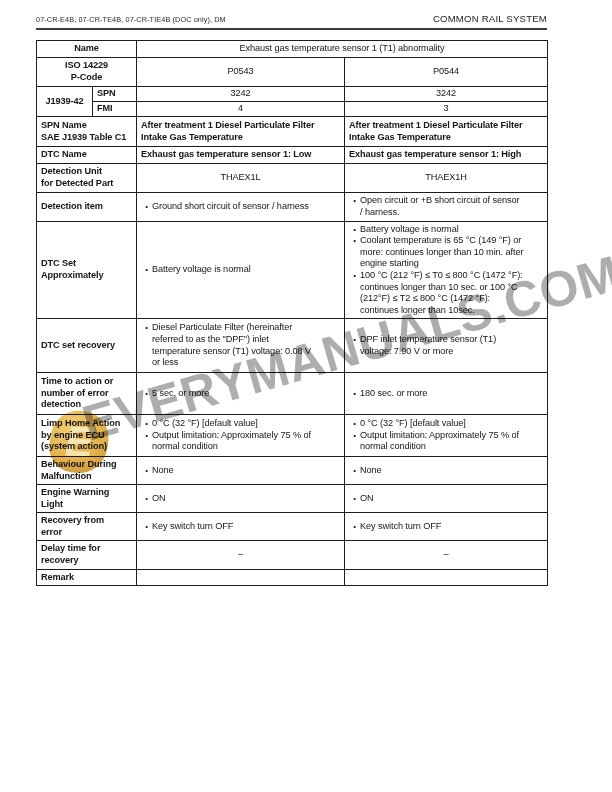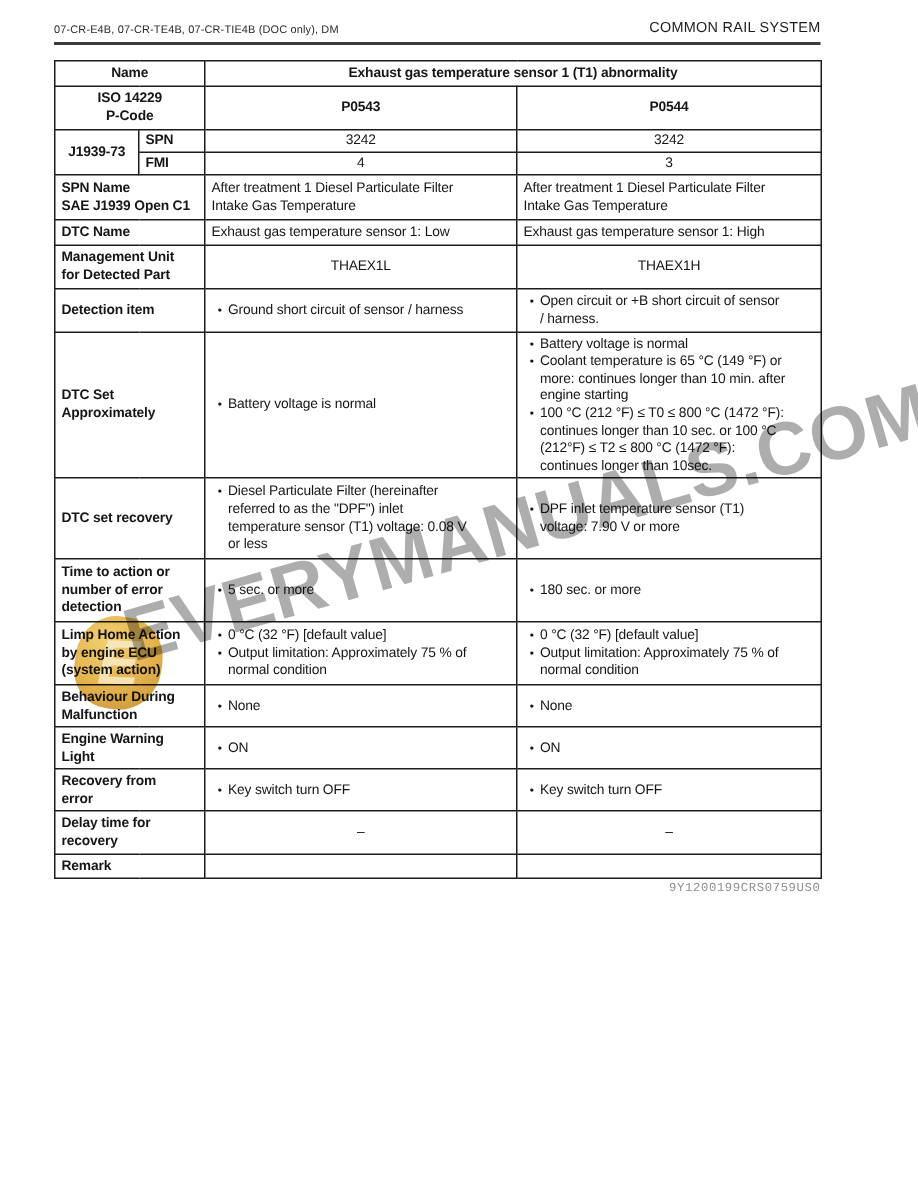--- a/index.html
+++ b/index.html
@@ -13,23 +13,23 @@
   .hdr-rule{position:absolute; top:28px; left:36px; width:511px; height:1.6px; background:#3c3c3c;}
   
   table.dtc{
     position:absolute; top:40px; left:36px; width:511px;
     border-collapse:collapse; table-layout:fixed;
     font-size:9.2px; line-height:1.26; letter-spacing:-0.1px;
   }
   table.dtc td{border:1px solid #1c1c1c; padding:1px 4px; vertical-align:middle; overflow:hidden;}
   td.lbl{font-weight:bold; white-space:pre-line; padding-left:4px;margin-top:45px;}
   td.ctr{text-align:center;}
-  td.b{font-weight:bold;}
+  td.b{font-weight:normal;}
   td.top{vertical-align:top; padding-top:3px;}
-  td.txt{white-space:pre-line;}
+  td.txt{white-space:pre-line;font-weight:bold;}
   .bl{display:flex; align-items:flex-start;}
   .bl::before{content:"•"; flex:0 0 11px; text-align:center; font-size:8px; line-height:11.5px;}
   .bl .bt{white-space:pre-line; flex:1 1 auto;}
   tr.h17{height:17px} tr.h29{height:29px} tr.h15{height:15px} tr.h30{height:30px}
   tr.h54{height:54px} tr.h97{height:97px} tr.h42{height:42px} tr.h28{height:28px} tr.h16{height:16px}
   
   .wm-text{
     position:absolute; left:84px; top:396px; z-index:30; pointer-events:none;
     font-size:50px; font-weight:bold; white-space:nowrap; letter-spacing:.5px;
     color:rgba(118,118,118,0.60); mix-blend-mode:multiply;
@@ -75,45 +75,45 @@
         <td colspan="2" class="lbl ctr">Name</td>
         <td colspan="2" class="ctr b">Exhaust gas temperature sensor 1 (T1) abnormality</td>
       </tr>
       <tr class="h29">
         <td colspan="2" class="lbl ctr">ISO 14229
 P-Code</td>
         <td class="ctr b">P0543</td>
         <td class="ctr b">P0544</td>
       </tr>
       <tr class="h15">
-        <td rowspan="2" class="lbl ctr">J1939-73</td>
+        <td rowspan="2" class="lbl ctr">J1939-42</td>
         <td class="lbl">SPN</td>
         <td class="ctr">3242</td>
         <td class="ctr">3242</td>
       </tr>
       <tr class="h15">
         <td class="lbl">FMI</td>
         <td class="ctr">4</td>
         <td class="ctr">3</td>
       </tr>
       <tr class="h30">
         <td colspan="2" class="lbl">SPN Name
-SAE J1939 Open C1</td>
+SAE J1939 Table C1</td>
         <td class="txt">After treatment 1 Diesel Particulate Filter
 Intake Gas Temperature</td>
         <td class="txt">After treatment 1 Diesel Particulate Filter
 Intake Gas Temperature</td>
       </tr>
       <tr class="h17">
         <td colspan="2" class="lbl">DTC Name</td>
         <td class="txt">Exhaust gas temperature sensor 1: Low</td>
         <td class="txt">Exhaust gas temperature sensor 1: High</td>
       </tr>
       <tr class="h29">
-        <td colspan="2" class="lbl">Management Unit
+        <td colspan="2" class="lbl">Detection Unit
 for Detected Part</td>
         <td class="ctr">THAEX1L</td>
         <td class="ctr">THAEX1H</td>
       </tr>
       <tr class="h29">
         <td colspan="2" class="lbl">Detection item</td>
         <td class="top">
           <div class="bl">
               <span class="bt">Ground short circuit of sensor / harness</span>
             </div>
@@ -254,21 +254,20 @@
         <td class="ctr">–</td>
       </tr>
       <tr class="h16">
         <td colspan="2" class="lbl">Remark</td>
         <td></td>
         <td></td>
       </tr>
     </tbody>
   </table>
 
-  <div class="doc-code">9Y1200199CRS0759US0</div>
 
   <div class="wm-text">EVERYMANUALS.COM</div>
   <div class="wm-logo">
     <span class="wm-e">E</span>
   </div>
 
   <div class="page-num">1-S82</div>
   <div class="footer-note">KiSC issued 10, 2016 A</div>
 
 </div>

